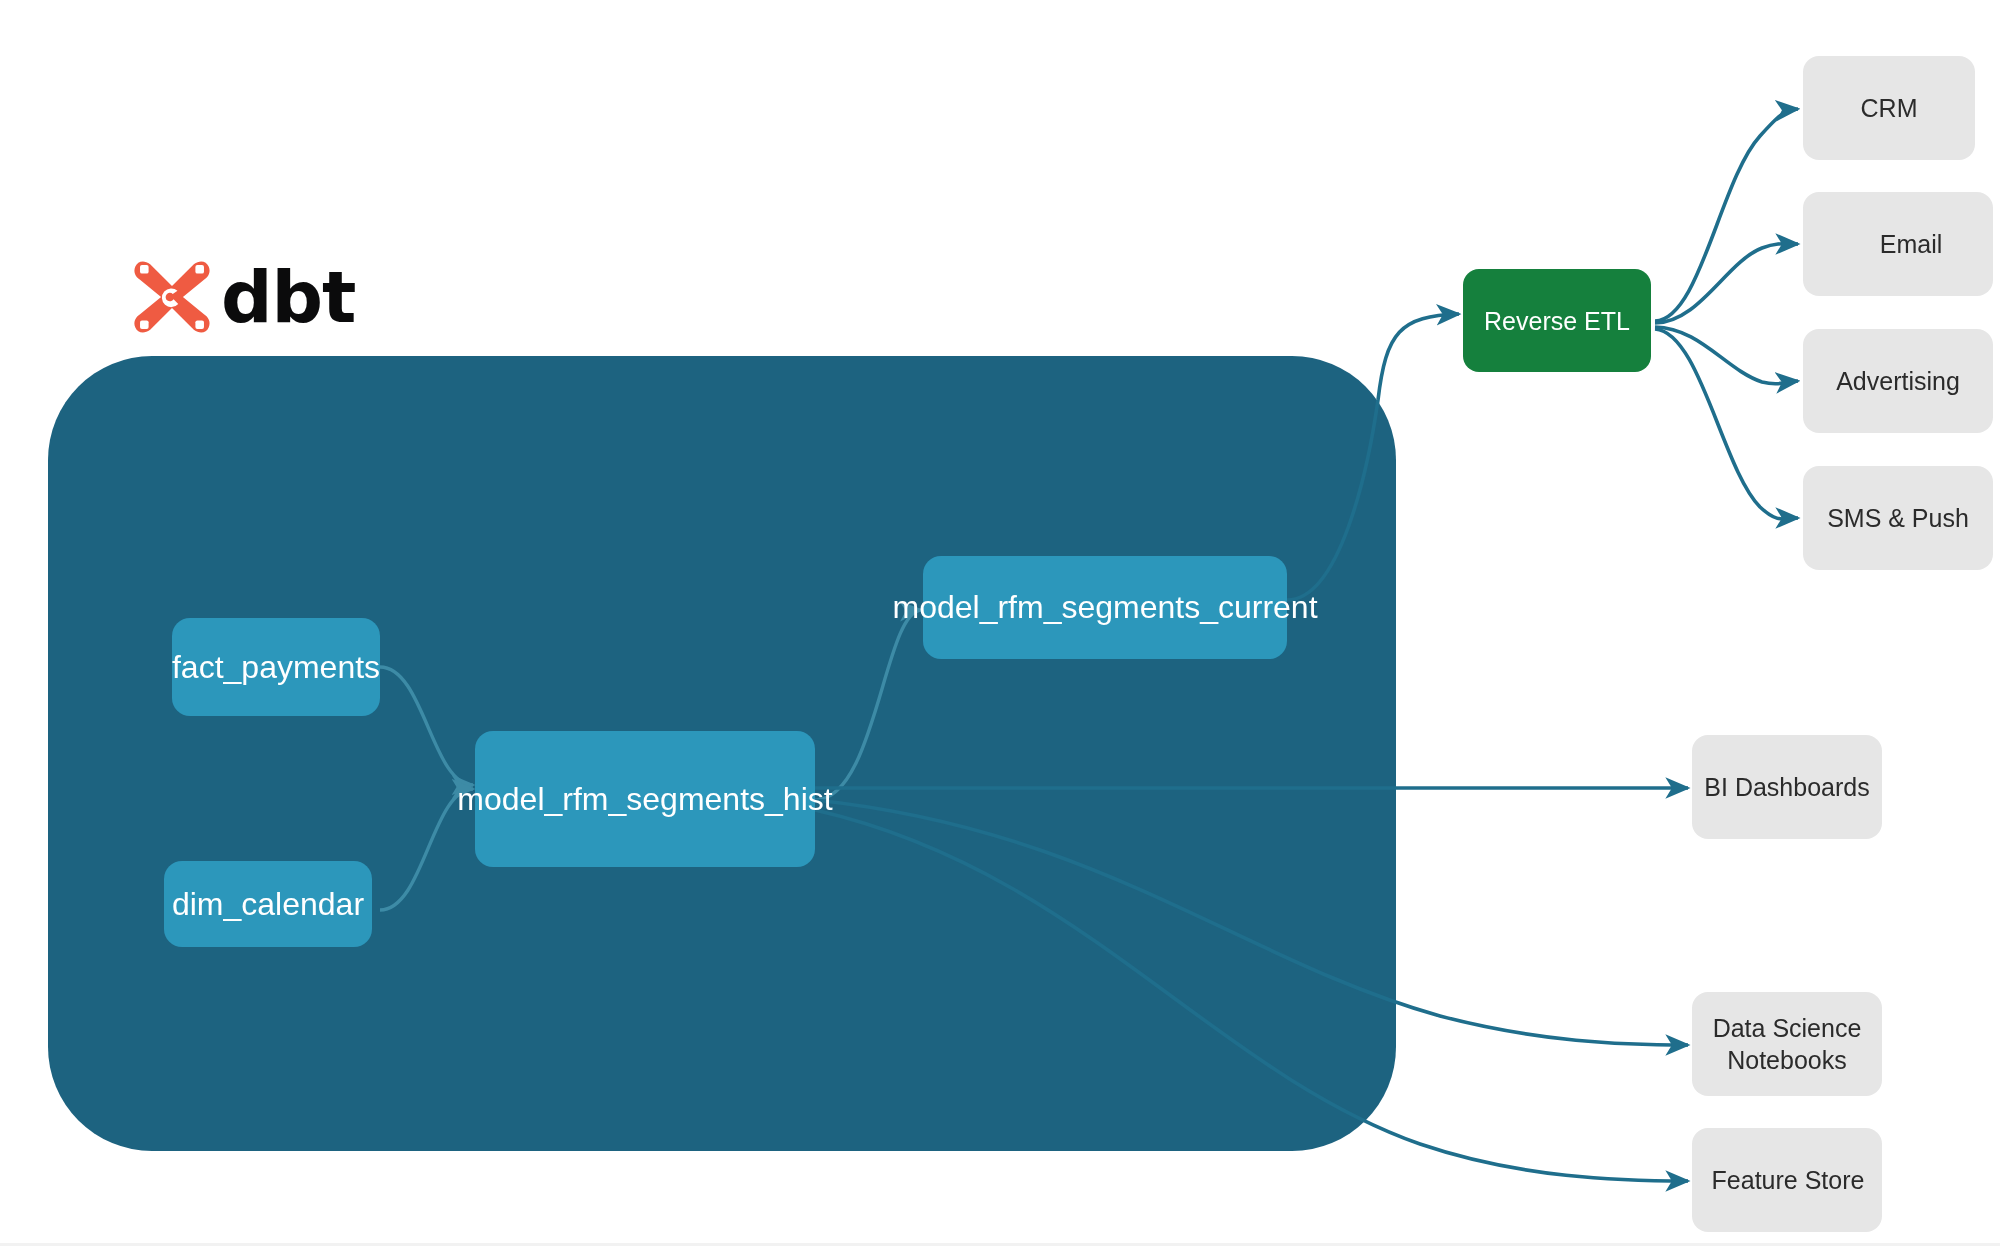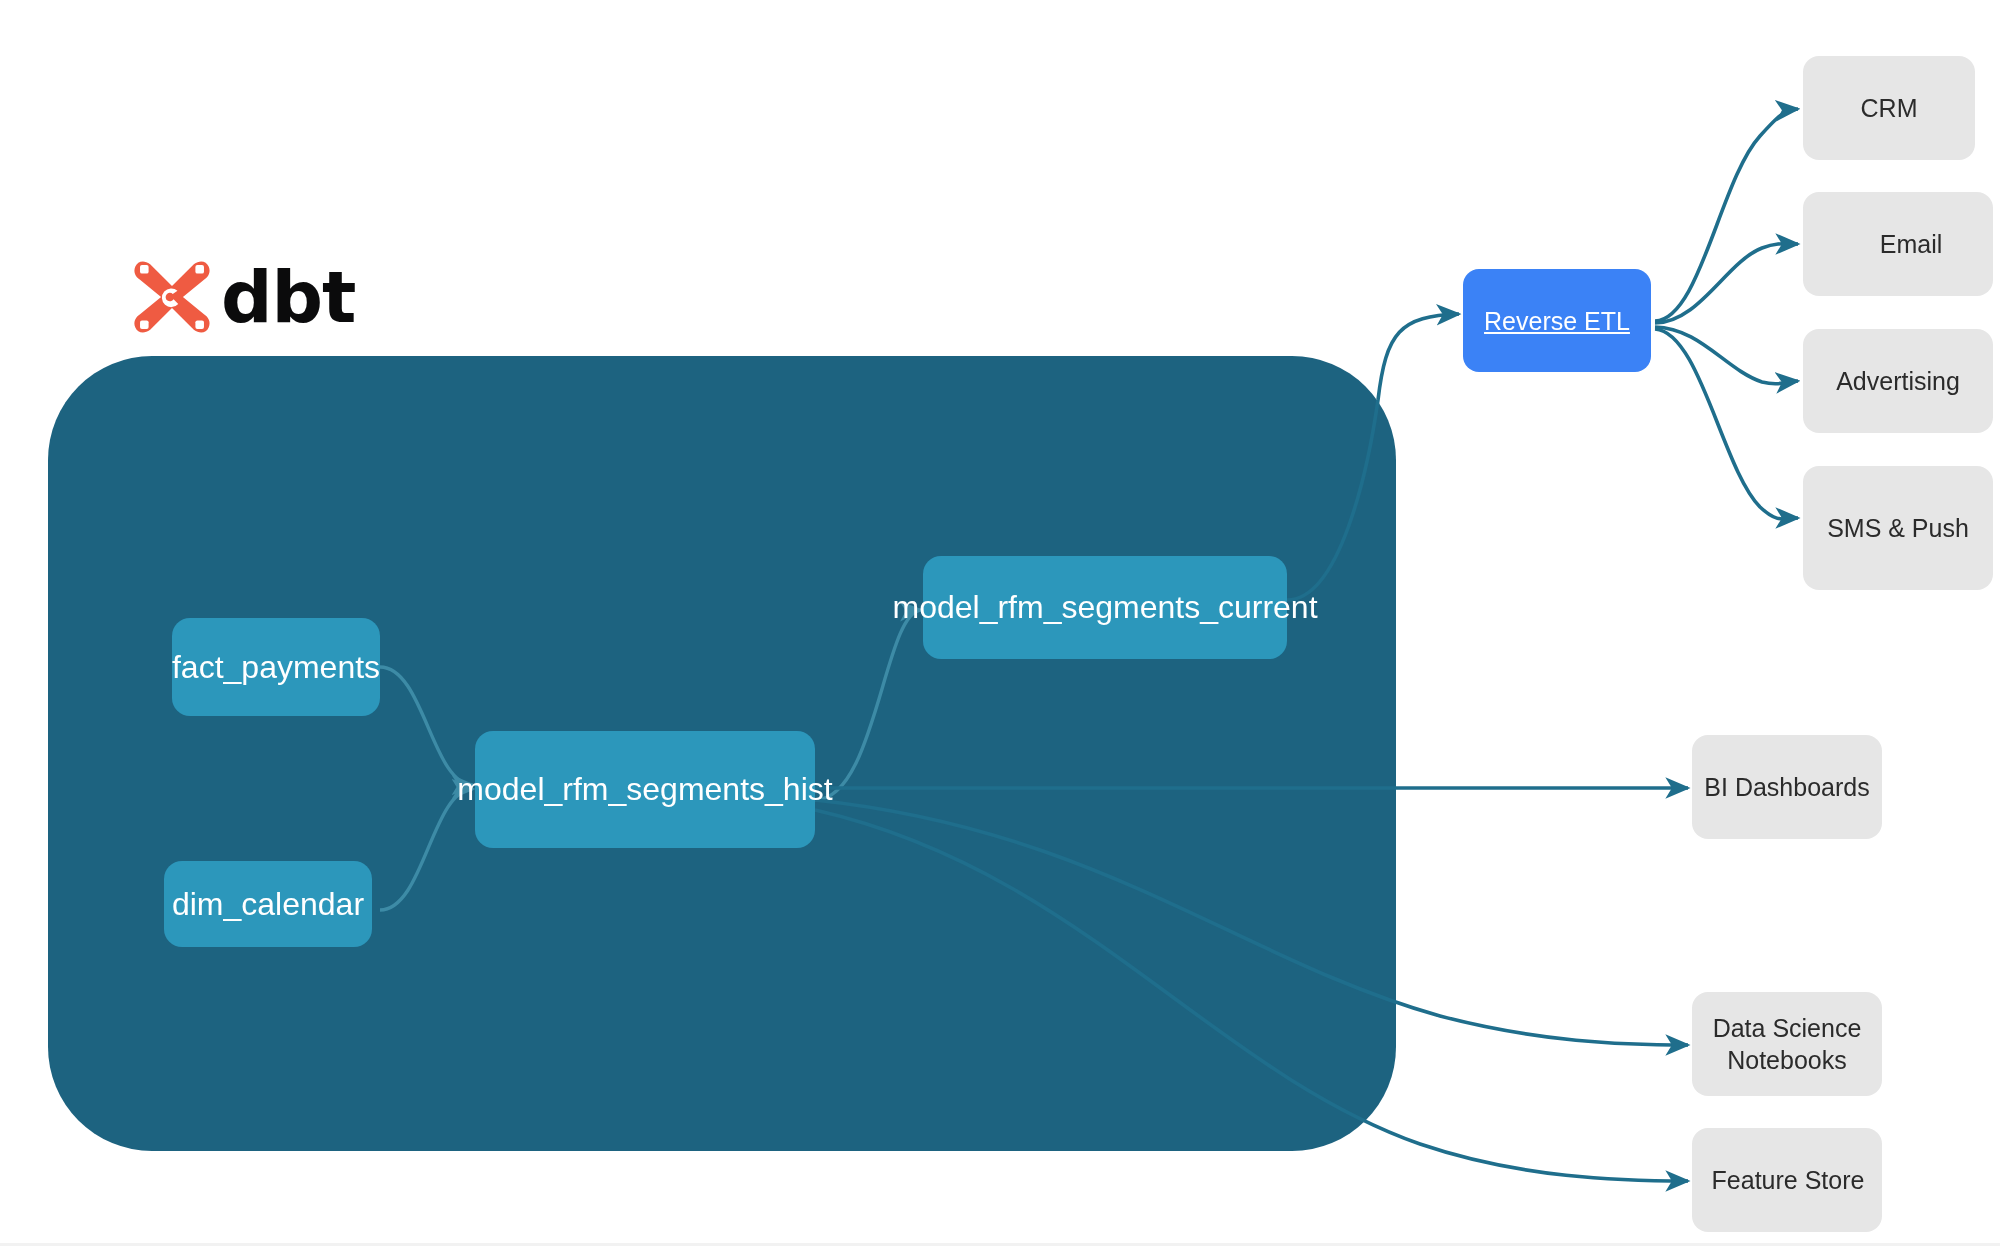--- a/index.html
+++ b/index.html
@@ -69,46 +69,45 @@
   }
   
   .model-node {
     background: #2c97bb;
     color: #ffffff;
     border-radius: 18px;
     font-size: 32px;
   }
   #node-fact-payments   { left: 172px;  top: 618px; width: 208px; height: 98px; }
   #node-dim-calendar    { left: 164px;  top: 861px; width: 208px; height: 86px; }
-  #node-rfm-hist        { left: 475px;  top: 731px; width: 340px; height: 117px; }
+  #node-rfm-hist        { left: 475px;  top: 731px; width: 340px; height: 136px; }
   #node-rfm-current     { left: 923px;  top: 556px; width: 364px; height: 103px; }
   
   #node-reverse-etl {
     left: 1463px;
     top: 269px;
     width: 188px;
     height: 103px;
-    background: #3b82f6;
+    background: #15803d;
     color: #ffffff;
     border-radius: 16px;
     font-size: 25px;
-    text-decoration: underline;
   }
   
   .consumer-node {
     background: #e6e6e6;
     color: #2b2b2b;
     border-radius: 16px;
     font-size: 25px;
     padding: 0 10px;
   }
   #node-crm          { left: 1803px; top: 56px;   width: 172px; height: 104px; }
   #node-email        { left: 1803px; top: 192px;  width: 190px; height: 104px; padding-left: 36px; }
   #node-advertising  { left: 1803px; top: 329px;  width: 190px; height: 104px; }
-  #node-sms-push     { left: 1803px; top: 466px;  width: 190px; height: 124px; text-align: center; }
+  #node-sms-push     { left: 1803px; top: 466px;  width: 190px; height: 104px; text-align: center; }
   #node-bi           { left: 1692px; top: 735px;  width: 190px; height: 104px; }
   #node-ds-notebooks { left: 1692px; top: 992px;  width: 190px; height: 104px; }
   #node-feature-store{ left: 1692px; top: 1128px; width: 190px; height: 104px; padding-left: 12px; }
   .node-label { display: block; }
   #footer-rule {
     position: absolute;
     left: 0;
     top: 1243px;
     width: 2000px;
     height: 3px;

